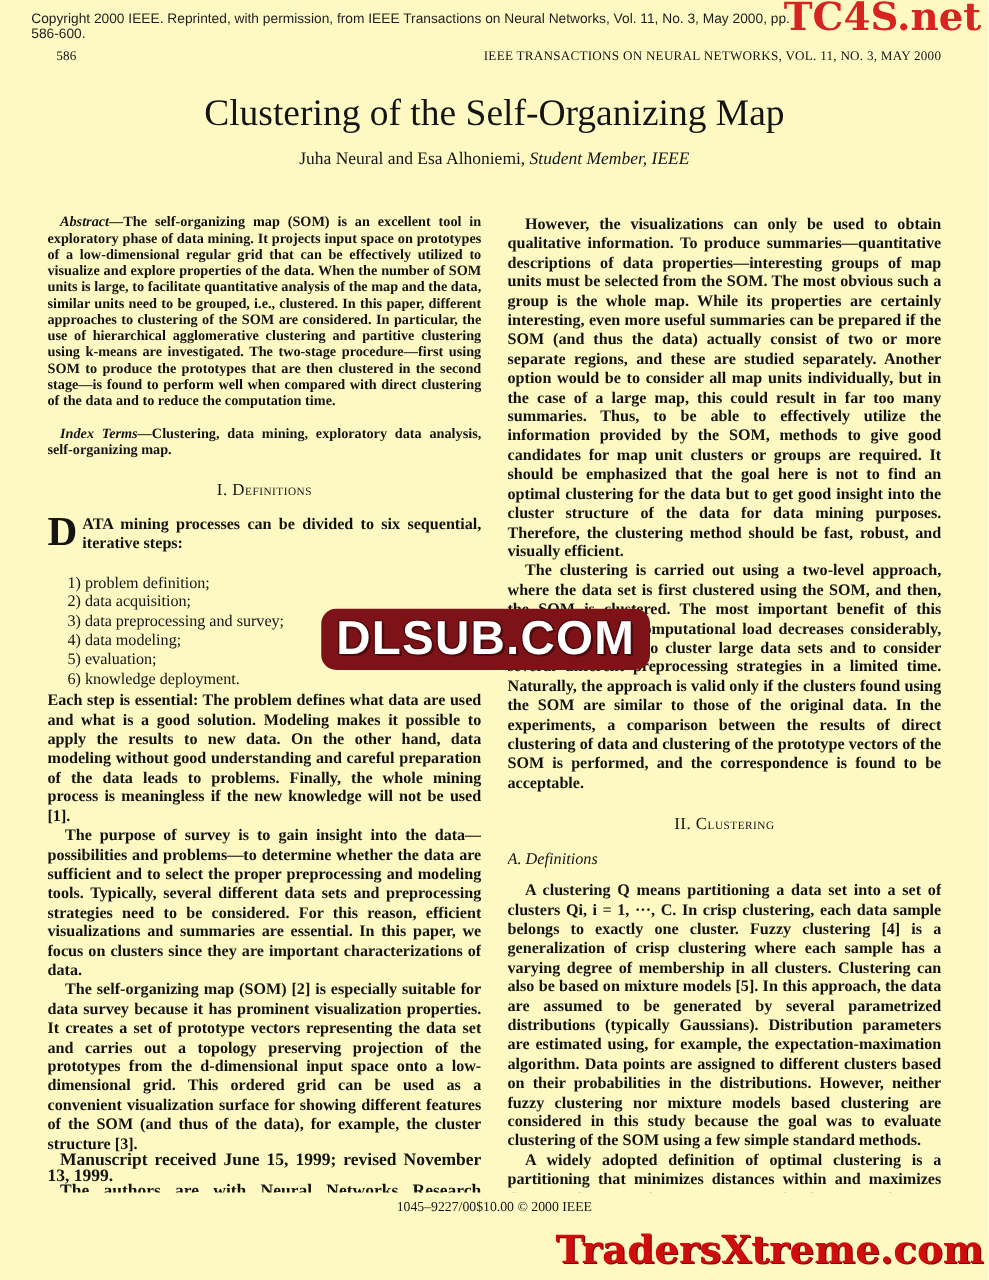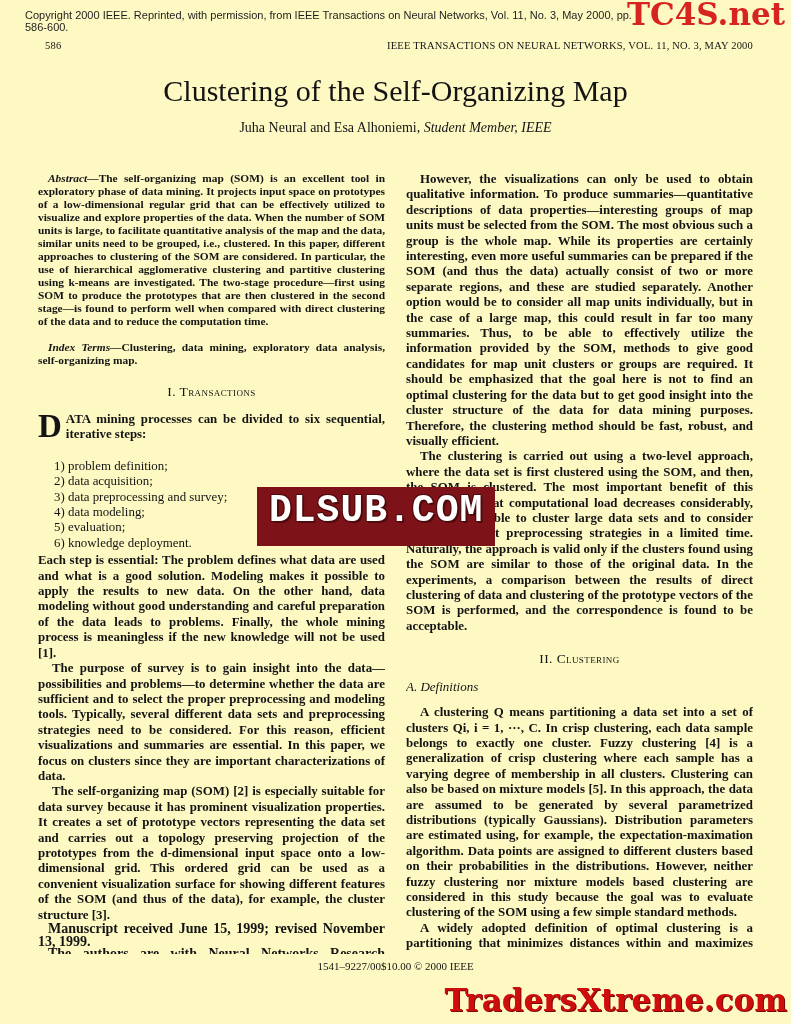--- a/index.html
+++ b/index.html
@@ -52,23 +52,23 @@
   .list { margin:16px 0 2px 16px; }
   .list-item { font-size:12.9px; line-height:15.4px; text-align:left; }
 
   .footnote { margin-top:auto; font-size:14px; line-height:12.5px;font-weight:bold; }
   .footnote p { margin:0; text-indent:10px; }
 
   .footer-line { position:absolute; top:960px; left:0; width:100%; text-align:center; font-size:11px; }
 
   .wm-dlsub {
     position:absolute; left:257px; top:487px;
-    background:#7d1318; color:#ffffff; border-radius:0;
-    font-family:Liberation Mono, monospace; font-weight:bold; font-size:38px; line-height:1;
-    padding:5px 12px 16px; letter-spacing:1px;
+    background:#7d1318; color:#ffffff; border-radius:12px;
+    font-family:Liberation Sans, sans-serif; font-weight:bold; font-size:38px; line-height:1;
+    padding:5px 12px 6px; letter-spacing:1px;
     text-shadow:2px 2px 0 #4e0a0d, -1px -1px 0 #4e0a0d, 1px -1px 0 #4e0a0d, -1px 1px 0 #4e0a0d;
   }
   .wm-traders {
     position:absolute; top:982px; right:4px;
     font-family:"DejaVu Serif", serif; font-weight:bold; font-size:31px;
     color:#cf0d0d; text-shadow:1px 1px 0 #7c0606;
   }
 </style>
 </head>
 <body>
@@ -87,21 +87,21 @@
 
   <div class="authors"><span>Juha Neural and Esa Alhoniemi, </span><span class="ital">Student Member, IEEE</span></div>
 
   <div class="columns">
 
     <div class="col">
       <p class="abstract"><span class="lead-label">Abstract—</span><span>The self-organizing map (SOM) is an excellent tool in exploratory phase of data mining. It projects input space on prototypes of a low-dimensional regular grid that can be effectively utilized to visualize and explore properties of the data. When the number of SOM units is large, to facilitate quantitative analysis of the map and the data, similar units need to be grouped, i.e., clustered. In this paper, different approaches to clustering of the SOM are considered. In particular, the use of hierarchical agglomerative clustering and partitive clustering using k-means are investigated. The two-stage procedure—first using SOM to produce the prototypes that are then clustered in the second stage—is found to perform well when compared with direct clustering of the data and to reduce the computation time.</span></p>
 
       <p class="abstract index-terms"><span class="lead-label">Index Terms—</span><span>Clustering, data mining, exploratory data analysis, self-organizing map.</span></p>
 
-      <h2 class="section-heading">I. Transactions</h2>
+      <h2 class="section-heading">I. Definitions</h2>
 
       <p class="body-par no-indent"><span class="dropcap">D</span><span>ATA mining processes can be divided to six sequential, iterative steps:</span></p>
 
       <div class="list">
         <div class="list-item">1) problem definition;</div>
         <div class="list-item">2) data acquisition;</div>
         <div class="list-item">3) data preprocessing and survey;</div>
         <div class="list-item">4) data modeling;</div>
         <div class="list-item">5) evaluation;</div>
         <div class="list-item">6) knowledge deployment.</div>
@@ -126,16 +126,16 @@
       <h3 class="subsection-heading">A. Definitions</h3>
 
       <p class="body-par">A clustering Q means partitioning a data set into a set of clusters Qi, i = 1, ···, C. In crisp clustering, each data sample belongs to exactly one cluster. Fuzzy clustering [4] is a generalization of crisp clustering where each sample has a varying degree of membership in all clusters. Clustering can also be based on mixture models [5]. In this approach, the data are assumed to be generated by several parametrized distributions (typically Gaussians). Distribution parameters are estimated using, for example, the expectation-maximation algorithm. Data points are assigned to different clusters based on their probabilities in the distributions. However, neither fuzzy clustering nor mixture models based clustering are considered in this study because the goal was to evaluate clustering of the SOM using a few simple standard methods.</p>
       <p class="body-par">A widely adopted definition of optimal clustering is a partitioning that minimizes distances within and maximizes distances between clusters. However, this leaves much room for variation: within- and between-clusters distances can be defined</p>
     </div>
 
   </div>
 
   <div class="wm-dlsub">DLSUB.COM</div>
 
-  <div class="footer-line">1541–9227/00$10.00 © 2000 IEEE</div>
+  <div class="footer-line">1045–9227/00$10.00 © 2000 IEEE</div>
   <div class="wm-traders">TradersXtreme.com</div>
 
 </div>
 
 </body></html>

